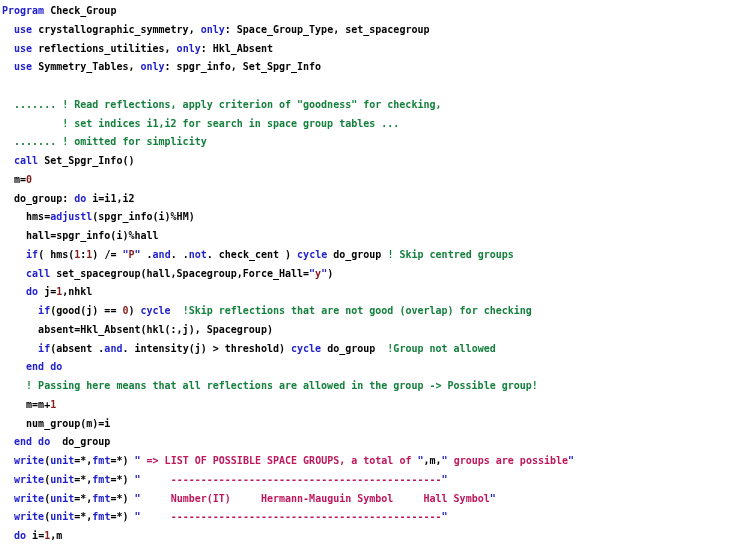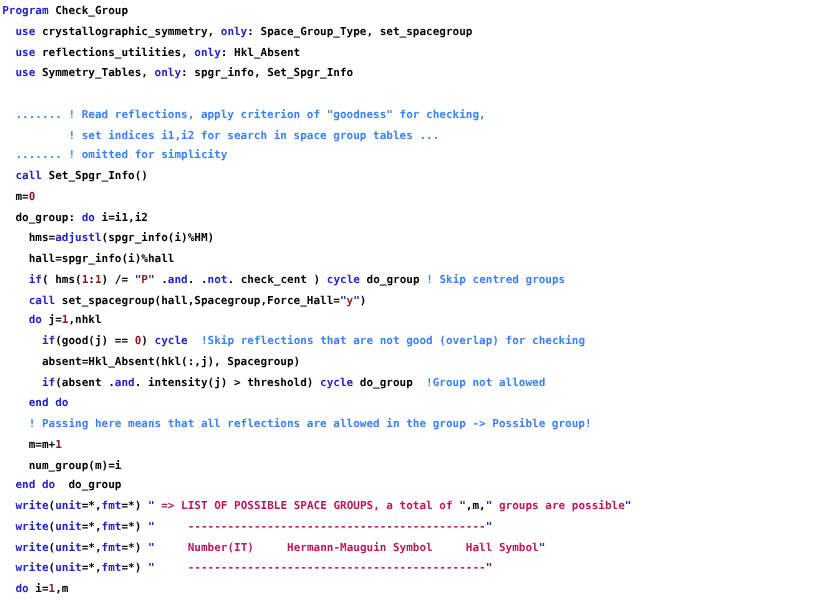--- a/index.html
+++ b/index.html
@@ -25,21 +25,21 @@
     -webkit-font-smoothing: none;
   }
   .code-line {
     white-space: pre;
     height: 18.75px;
     font-weight: bold;
   }
   
   .tok-plain   { color: #000000; }
   .tok-kw      { color: #2222cc; }
-  .tok-cmt     { color: #3b82f6; }
+  .tok-cmt     { color: #15803d; }
   .tok-num     { color: #8b1a1a; }
   .tok-str     { color: #8b1a1a; }
   .tok-strq    { color: #2222cc; }
   .tok-fstr    { color: #be185d; }
 </style>
 </head>
 <body>
 
 <div id="code-listing"><div class="code-line"><span class="tok-kw">Program</span><span class="tok-plain"> Check_Group</span></div><div class="code-line"><span class="tok-plain">  </span><span class="tok-kw">use</span><span class="tok-plain"> crystallographic_symmetry, </span><span class="tok-kw">only</span><span class="tok-plain">: Space_Group_Type, set_spacegroup</span></div><div class="code-line"><span class="tok-plain">  </span><span class="tok-kw">use</span><span class="tok-plain"> reflections_utilities, </span><span class="tok-kw">only</span><span class="tok-plain">: Hkl_Absent</span></div><div class="code-line"><span class="tok-plain">  </span><span class="tok-kw">use</span><span class="tok-plain"> Symmetry_Tables, </span><span class="tok-kw">only</span><span class="tok-plain">: spgr_info, Set_Spgr_Info</span></div><div class="code-line">&nbsp;</div><div class="code-line"><span class="tok-cmt">  ....... ! Read reflections, apply criterion of "goodness" for checking,</span></div><div class="code-line"><span class="tok-cmt">          ! set indices i1,i2 for search in space group tables ...</span></div><div class="code-line"><span class="tok-cmt">  ....... ! omitted for simplicity</span></div><div class="code-line"><span class="tok-kw">  call</span><span class="tok-plain"> Set_Spgr_Info()</span></div><div class="code-line"><span class="tok-plain">  m=</span><span class="tok-num">0</span></div><div class="code-line"><span class="tok-plain">  do_group: </span><span class="tok-kw">do</span><span class="tok-plain"> i=i1,i2</span></div><div class="code-line"><span class="tok-plain">    hms=</span><span class="tok-kw">adjustl</span><span class="tok-plain">(spgr_info(i)%HM)</span></div><div class="code-line"><span class="tok-plain">    hall=spgr_info(i)%hall</span></div><div class="code-line"><span class="tok-kw">    if</span><span class="tok-plain">( hms(</span><span class="tok-num">1</span><span class="tok-plain">:</span><span class="tok-num">1</span><span class="tok-plain">) /= </span><span class="tok-strq">"</span><span class="tok-str">P</span><span class="tok-strq">"</span><span class="tok-plain"> .</span><span class="tok-kw">and</span><span class="tok-plain">. .</span><span class="tok-kw">not</span><span class="tok-plain">. check_cent ) </span><span class="tok-kw">cycle</span><span class="tok-plain"> do_group </span><span class="tok-cmt">! Skip centred groups</span></div><div class="code-line"><span class="tok-kw">    call</span><span class="tok-plain"> set_spacegroup(hall,Spacegroup,Force_Hall=</span><span class="tok-strq">"</span><span class="tok-str">y</span><span class="tok-strq">"</span><span class="tok-plain">)</span></div><div class="code-line"><span class="tok-plain">    </span><span class="tok-kw">do</span><span class="tok-plain"> j=</span><span class="tok-num">1</span><span class="tok-plain">,nhkl</span></div><div class="code-line"><span class="tok-kw">      if</span><span class="tok-plain">(good(j) == </span><span class="tok-num">0</span><span class="tok-plain">) </span><span class="tok-kw">cycle</span><span class="tok-plain">  </span><span class="tok-cmt">!Skip reflections that are not good (overlap) for checking</span></div><div class="code-line"><span class="tok-plain">      absent=Hkl_Absent(hkl(:,j), Spacegroup)</span></div><div class="code-line"><span class="tok-kw">      if</span><span class="tok-plain">(absent .</span><span class="tok-kw">and</span><span class="tok-plain">. intensity(j) &gt; threshold) </span><span class="tok-kw">cycle</span><span class="tok-plain"> do_group  </span><span class="tok-cmt">!Group not allowed</span></div><div class="code-line"><span class="tok-kw">    end do</span></div><div class="code-line"><span class="tok-cmt">    ! Passing here means that all reflections are allowed in the group -&gt; Possible group!</span></div><div class="code-line"><span class="tok-plain">    m=m+</span><span class="tok-num">1</span></div><div class="code-line"><span class="tok-plain">    num_group(m)=i</span></div><div class="code-line"><span class="tok-kw">  end do</span><span class="tok-plain">  do_group</span></div><div class="code-line"><span class="tok-kw">  write</span><span class="tok-plain">(</span><span class="tok-kw">unit</span><span class="tok-plain">=*,</span><span class="tok-kw">fmt</span><span class="tok-plain">=*) </span><span class="tok-strq">"</span><span class="tok-fstr"> =&gt; LIST OF POSSIBLE SPACE GROUPS, a total of </span><span class="tok-strq">"</span><span class="tok-plain">,m,</span><span class="tok-strq">"</span><span class="tok-fstr"> groups are possible</span><span class="tok-strq">"</span></div><div class="code-line"><span class="tok-kw">  write</span><span class="tok-plain">(</span><span class="tok-kw">unit</span><span class="tok-plain">=*,</span><span class="tok-kw">fmt</span><span class="tok-plain">=*) </span><span class="tok-strq">"</span><span class="tok-fstr">     ---------------------------------------------</span><span class="tok-strq">"</span></div><div class="code-line"><span class="tok-kw">  write</span><span class="tok-plain">(</span><span class="tok-kw">unit</span><span class="tok-plain">=*,</span><span class="tok-kw">fmt</span><span class="tok-plain">=*) </span><span class="tok-strq">"</span><span class="tok-fstr">     Number(IT)     Hermann-Mauguin Symbol     Hall Symbol</span><span class="tok-strq">"</span></div><div class="code-line"><span class="tok-kw">  write</span><span class="tok-plain">(</span><span class="tok-kw">unit</span><span class="tok-plain">=*,</span><span class="tok-kw">fmt</span><span class="tok-plain">=*) </span><span class="tok-strq">"</span><span class="tok-fstr">     ---------------------------------------------</span><span class="tok-strq">"</span></div><div class="code-line"><span class="tok-plain">  </span><span class="tok-kw">do</span><span class="tok-plain"> i=</span><span class="tok-num">1</span><span class="tok-plain">,m</span></div></div>
 

